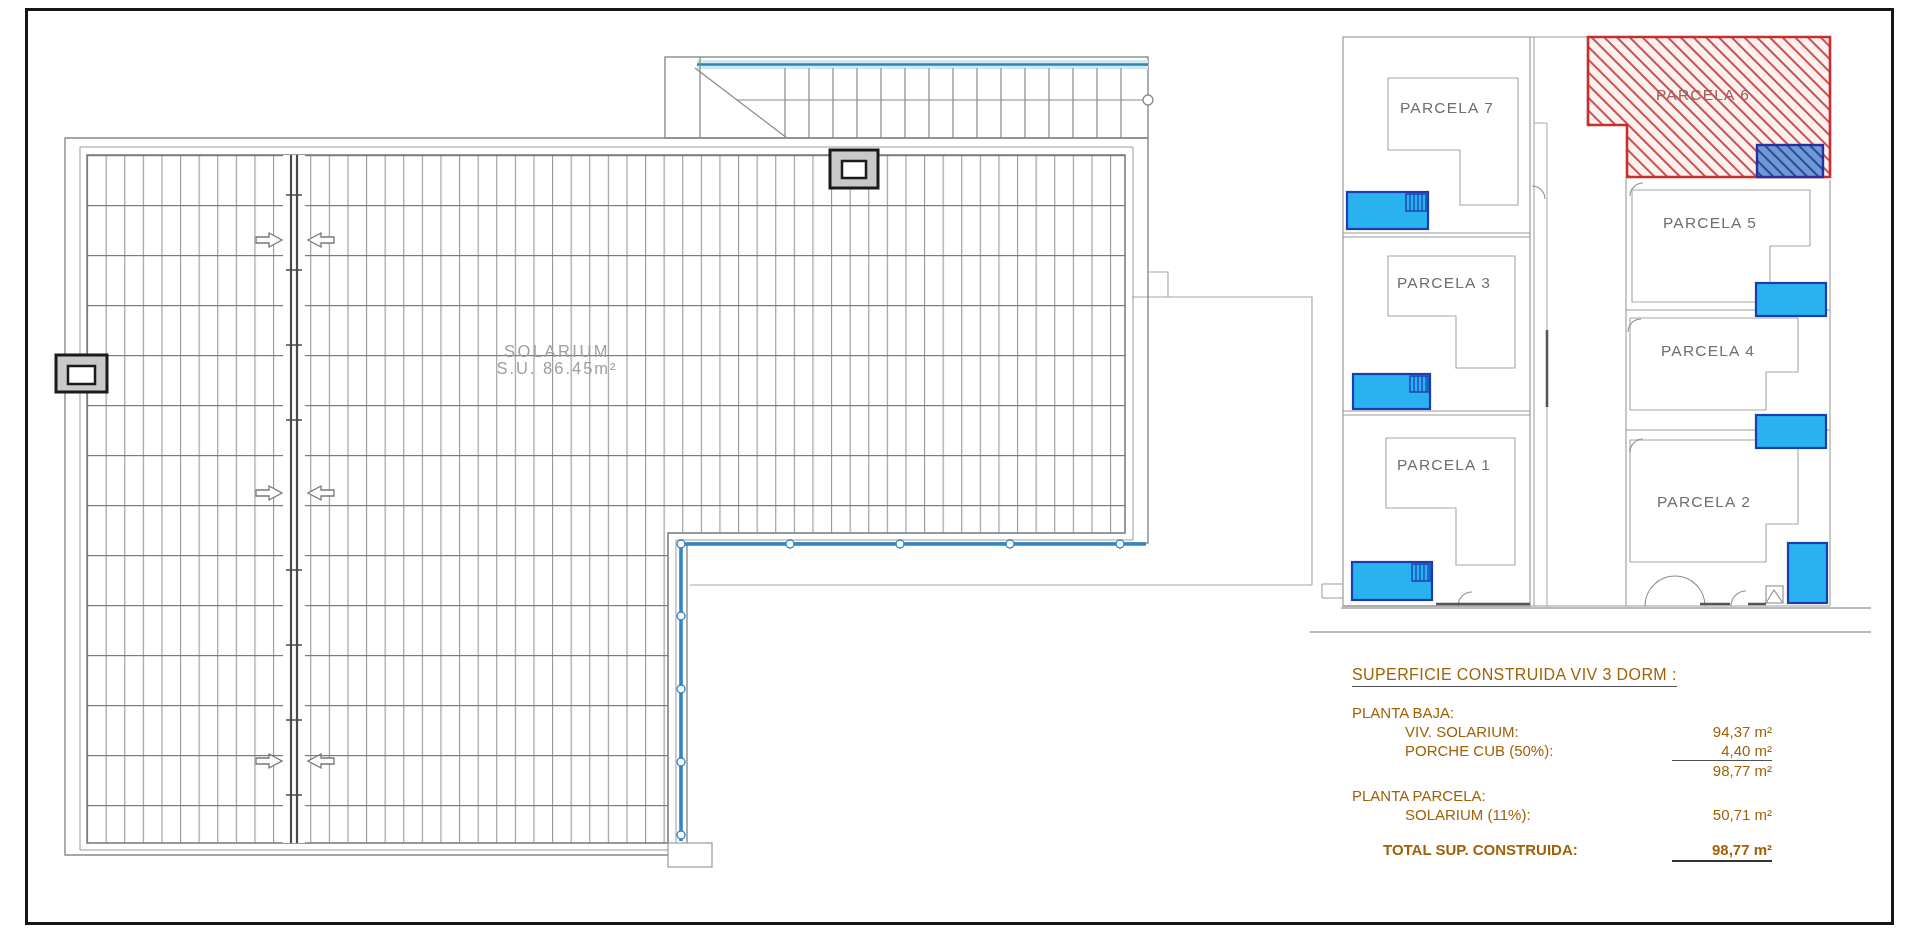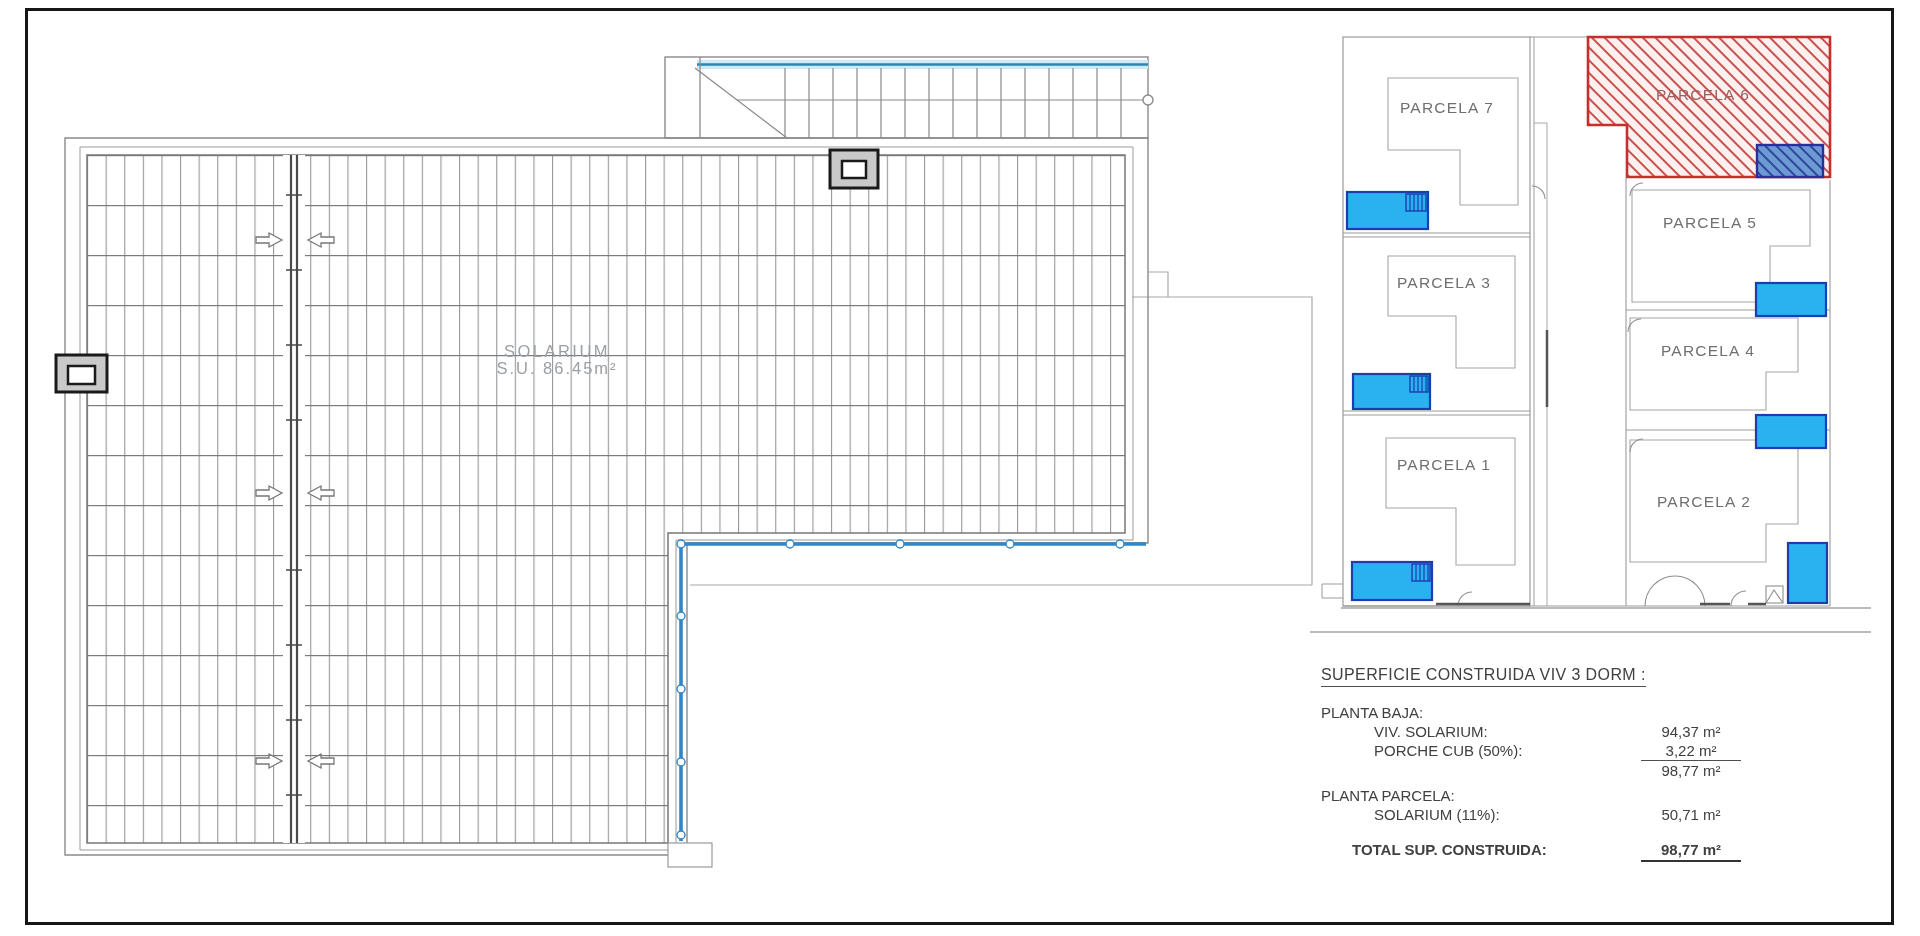--- a/index.html
+++ b/index.html
@@ -3,27 +3,27 @@
 <meta charset="utf-8">
 <style>
   html,body{margin:0;padding:0;background:#ffffff;width:1920px;height:936px;overflow:hidden;
             font-family:"Liberation Sans",sans-serif;}
   .sheet-border{position:absolute;left:25px;top:8px;width:1869px;height:917px;
                 border:3px solid #161616;box-sizing:border-box;background:#ffffff;}
   #plan-svg{position:absolute;left:0;top:0;}
   svg text{font-family:"Liberation Sans",sans-serif;}
 
   
-  .summary{position:absolute;left:1321px;top:666px;width:420px;color:#404040;font-size:15px;}
+  .summary{position:absolute;left:1352px;top:666px;width:420px;color:#a16207;font-size:15px;}
   .summary .title{font-size:16px;letter-spacing:.4px;display:inline-block;
                   border-bottom:1.6px solid #4f4f4f;padding-bottom:2px;margin-bottom:16px;white-space:nowrap;}
   .srow{display:flex;line-height:19px;white-space:nowrap;}
   .srow .lbl{flex:1;}
   .srow .lbl.indent{padding-left:53px;}
-  .srow .val{width:100px;text-align:center;}
+  .srow .val{width:100px;text-align:right;}
   .srow .val.sumline{border-bottom:1.4px solid #4f4f4f;}
   .gap6{height:6px;} .gap14{height:14px;}
   .srow.total{font-weight:bold;margin-top:2px;margin-left:31px;}
   .srow.total .val{border-bottom:2px solid #333;padding-bottom:1px;}
 </style>
 </head>
 <body>
 
 <div class="sheet-border"></div>
 
@@ -187,21 +187,21 @@
 
   <div class="srow">
     <span class="lbl">PLANTA BAJA:</span>
   </div>
   <div class="srow">
     <span class="lbl indent">VIV. SOLARIUM:</span>
     <span class="val">94,37 m²</span>
   </div>
   <div class="srow">
     <span class="lbl indent">PORCHE CUB (50%):</span>
-    <span class="val sumline">3,22 m²</span>
+    <span class="val sumline">4,40 m²</span>
   </div>
   <div class="srow">
     <span class="lbl indent"></span>
     <span class="val">98,77 m²</span>
   </div>
   <div class="gap6"></div>
   <div class="srow">
     <span class="lbl">PLANTA PARCELA:</span>
   </div>
   <div class="srow">

